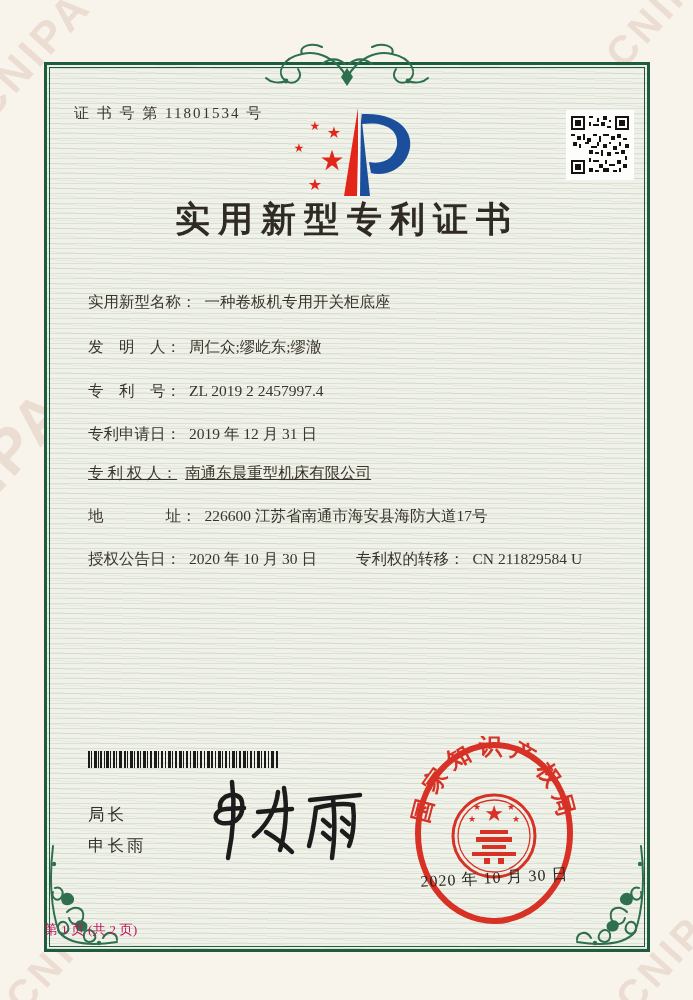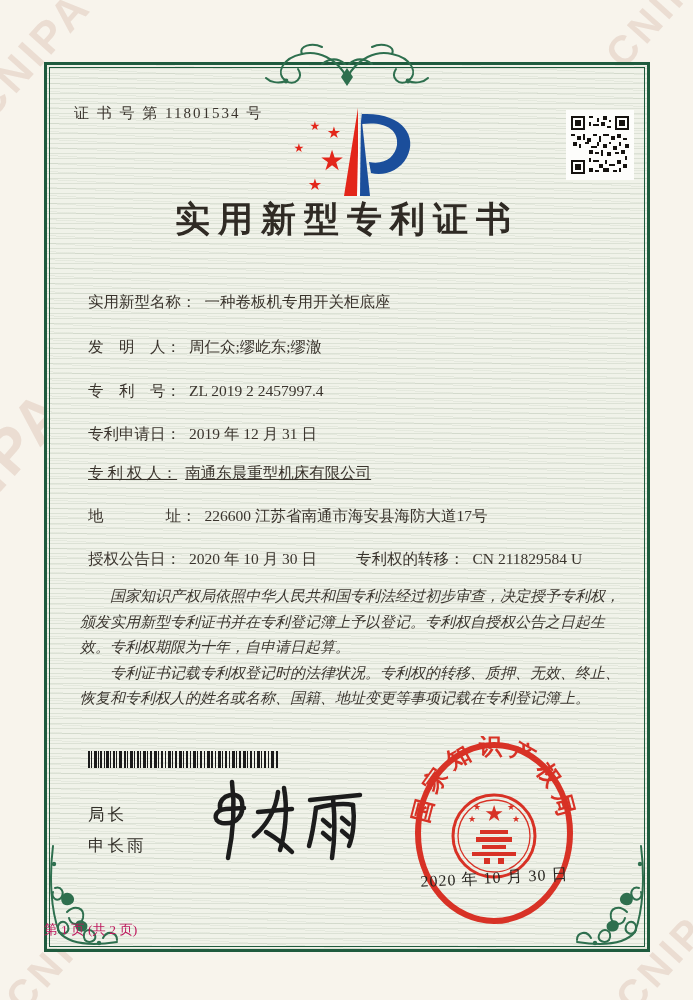--- a/index.html
+++ b/index.html
@@ -200,24 +200,20 @@
   <div class="abs row" style="top:506px;">
     <span class="lab">地　　　　址：</span><span>226600 江苏省南通市海安县海防大道17号</span>
   </div>
   <div class="abs row" style="top:549px;">
     <span class="lab">授权公告日：</span><span>2020 年 10 月 30 日</span>
   </div>
   <div class="abs row" style="left:356px;top:549px;">
     <span class="lab">专利权的转移：</span><span>CN 211829584 U</span>
   </div>
 
-  <div class="abs paras">
-    <p>国家知识产权局依照中华人民共和国专利法经过初步审查，决定授予专利权，颁发实用新型专利证书并在专利登记簿上予以登记。专利权自授权公告之日起生效。专利权期限为十年，自申请日起算。</p>
-    <p>专利证书记载专利权登记时的法律状况。专利权的转移、质押、无效、终止、恢复和专利权人的姓名或名称、国籍、地址变更等事项记载在专利登记簿上。</p>
-  </div>
 
   <svg class="abs" style="left:88px;top:751px;" width="192" height="17" viewBox="0 0 192 17">
     <g fill="#1a1a1a">
       <rect x="0" width="2" height="17"></rect>
         <rect x="3" width="1" height="17"></rect>
         <rect x="6" width="3" height="17"></rect>
         <rect x="10" width="1" height="17"></rect>
       <rect x="12" width="2" height="17"></rect>
         <rect x="16" width="1" height="17"></rect>
         <rect x="18" width="3" height="17"></rect>

